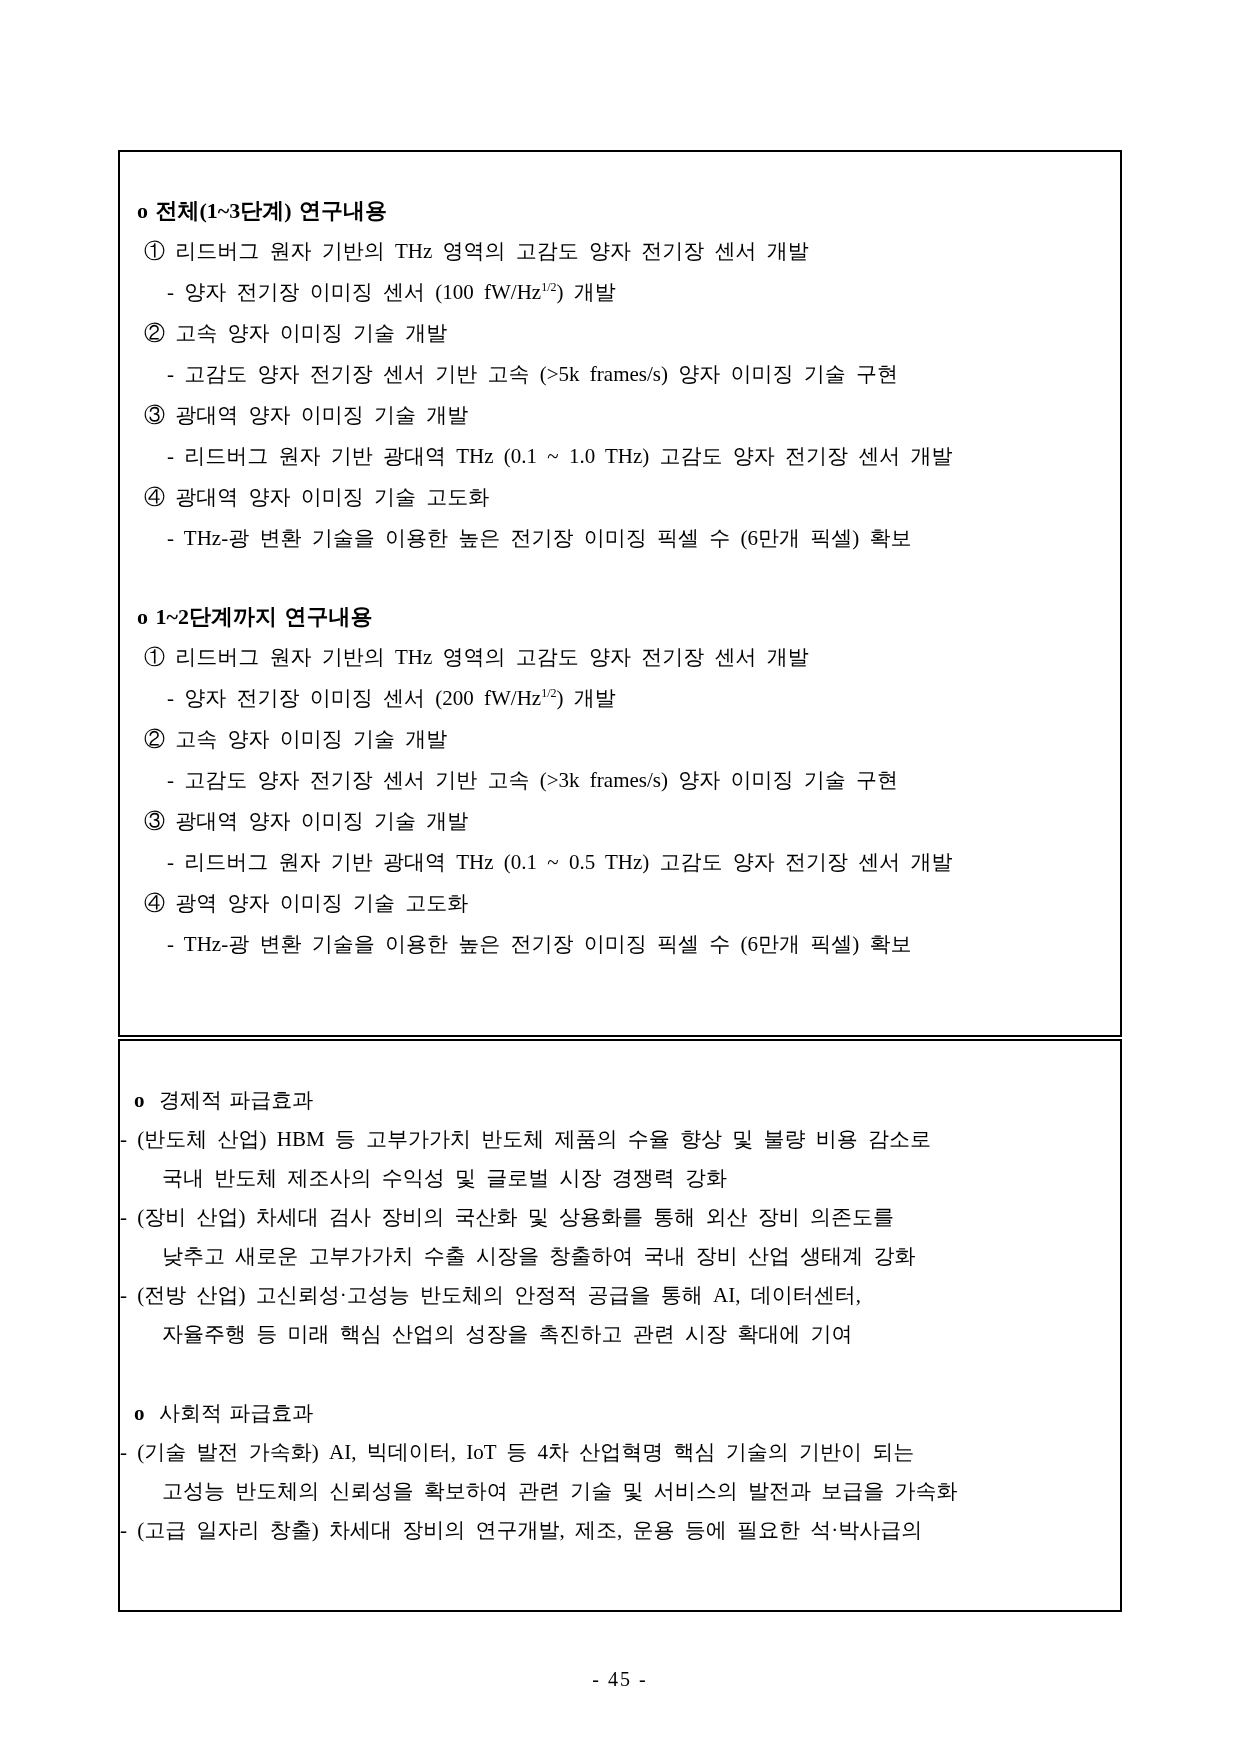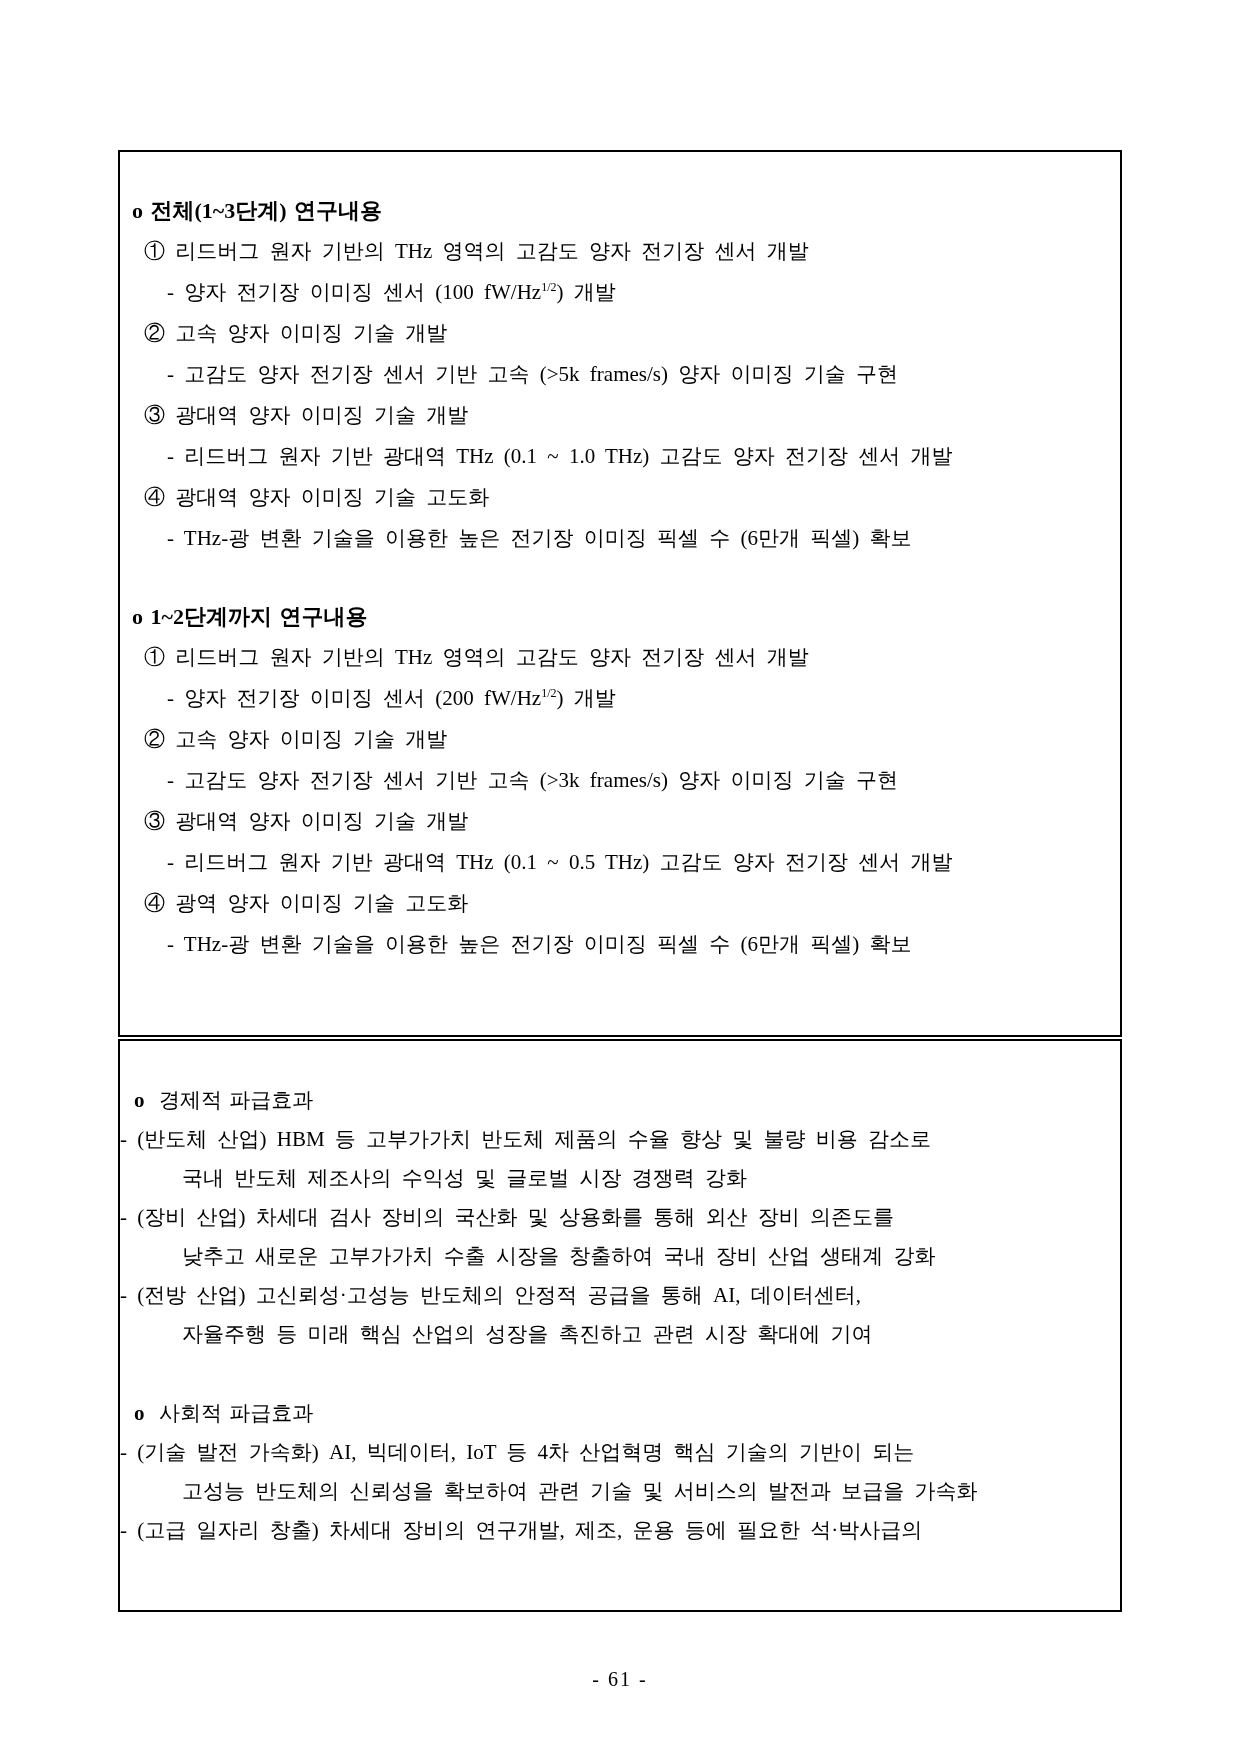--- a/index.html
+++ b/index.html
@@ -30,28 +30,28 @@
     padding-left:24px;
     font-size:25px; font-weight:bold;
     letter-spacing:1px;
     white-space:pre;
   }
   .sec-content { white-space:pre; font-size:21px; }
   #section-5-content { padding-top:38px; }
   #section-6-content { padding-top:40px; }
   .line { word-spacing:5px; }
   
-  .h    { font-weight:bold; font-size:22px; padding-left:2px; line-height:41px; word-spacing:2px;margin-left:10px; }
+  .h    { font-weight:bold; font-size:22px; padding-left:17px; line-height:41px; word-spacing:2px; }
   .num  { padding-left:24px; line-height:41px; }
   .dash { padding-left:47px; line-height:41px; }
   .spacer { height:37px; }
   
   .h6    { padding-left:14px; line-height:39px; word-spacing:2px; }
   .dash6 {  line-height:39px; }
-  .cont6 { padding-left:62px; line-height:39px; }
+  .cont6 { padding-left:42px; line-height:39px; }
   .spacer6 { height:40px; }
   sup { font-size:12px; line-height:0; vertical-align:super; }
   .page-number {
     position:absolute;
     top:1668px; left:0; width:100%;
     text-align:center;
     font-size:20px;
     letter-spacing:2px;
   }
 </style>
@@ -61,15 +61,15 @@
 <div class="page">
 
   <section class="sec-box" id="section-5-box">
     <div class="sec-content" id="section-5-content"><div class="line h"><span>o 전체(1~3단계) 연구내용</span></div><div class="line num"><span>① 리드버그 원자 기반의 THz 영역의 고감도 양자 전기장 센서 개발</span></div><div class="line dash"><span>- 양자 전기장 이미징 센서 (100 fW/Hz</span><sup>1/2</sup><span>) 개발</span></div><div class="line num"><span>② 고속 양자 이미징 기술 개발</span></div><div class="line dash"><span>- 고감도 양자 전기장 센서 기반 고속 (&gt;5k frames/s) 양자 이미징 기술 구현</span></div><div class="line num"><span>③ 광대역 양자 이미징 기술 개발</span></div><div class="line dash"><span>- 리드버그 원자 기반 광대역 THz (0.1 ~ 1.0 THz) 고감도 양자 전기장 센서 개발</span></div><div class="line num"><span>④ 광대역 양자 이미징 기술 고도화</span></div><div class="line dash"><span>- THz-광 변환 기술을 이용한 높은 전기장 이미징 픽셀 수 (6만개 픽셀) 확보</span></div><div class="line spacer"></div><div class="line h"><span>o 1~2단계까지 연구내용</span></div><div class="line num"><span>① 리드버그 원자 기반의 THz 영역의 고감도 양자 전기장 센서 개발</span></div><div class="line dash"><span>- 양자 전기장 이미징 센서 (200 fW/Hz</span><sup>1/2</sup><span>) 개발</span></div><div class="line num"><span>② 고속 양자 이미징 기술 개발</span></div><div class="line dash"><span>- 고감도 양자 전기장 센서 기반 고속 (&gt;3k frames/s) 양자 이미징 기술 구현</span></div><div class="line num"><span>③ 광대역 양자 이미징 기술 개발</span></div><div class="line dash"><span>- 리드버그 원자 기반 광대역 THz (0.1 ~ 0.5 THz) 고감도 양자 전기장 센서 개발</span></div><div class="line num"><span>④ 광역 양자 이미징 기술 고도화</span></div><div class="line dash"><span>- THz-광 변환 기술을 이용한 높은 전기장 이미징 픽셀 수 (6만개 픽셀) 확보</span></div></div>
   </section>
 
   <section class="sec-box" id="section-6-box">
     <div class="sec-content" id="section-6-content"><div class="line h6"><span style="font-weight: bold;">o</span><span>  경제적 파급효과</span></div><div class="line dash6"><span>- (반도체 산업) HBM 등 고부가가치 반도체 제품의 수율 향상 및 불량 비용 감소로</span></div><div class="line cont6"><span>국내 반도체 제조사의 수익성 및 글로벌 시장 경쟁력 강화</span></div><div class="line dash6"><span>- (장비 산업) 차세대 검사 장비의 국산화 및 상용화를 통해 외산 장비 의존도를</span></div><div class="line cont6"><span>낮추고 새로운 고부가가치 수출 시장을 창출하여 국내 장비 산업 생태계 강화</span></div><div class="line dash6"><span>- (전방 산업) 고신뢰성·고성능 반도체의 안정적 공급을 통해 AI, 데이터센터,</span></div><div class="line cont6"><span>자율주행 등 미래 핵심 산업의 성장을 촉진하고 관련 시장 확대에 기여</span></div><div class="line spacer6"></div><div class="line h6"><span style="font-weight: bold;">o</span><span>  사회적 파급효과</span></div><div class="line dash6"><span>- (기술 발전 가속화) AI, 빅데이터, IoT 등 4차 산업혁명 핵심 기술의 기반이 되는</span></div><div class="line cont6"><span>고성능 반도체의 신뢰성을 확보하여 관련 기술 및 서비스의 발전과 보급을 가속화</span></div><div class="line dash6"><span>- (고급 일자리 창출) 차세대 장비의 연구개발, 제조, 운용 등에 필요한 석·박사급의</span></div></div>
   </section>
 
-  <div class="page-number">- 61 -</div>
+  <div class="page-number">- 45 -</div>
 
 </div>
 
 </body></html>

